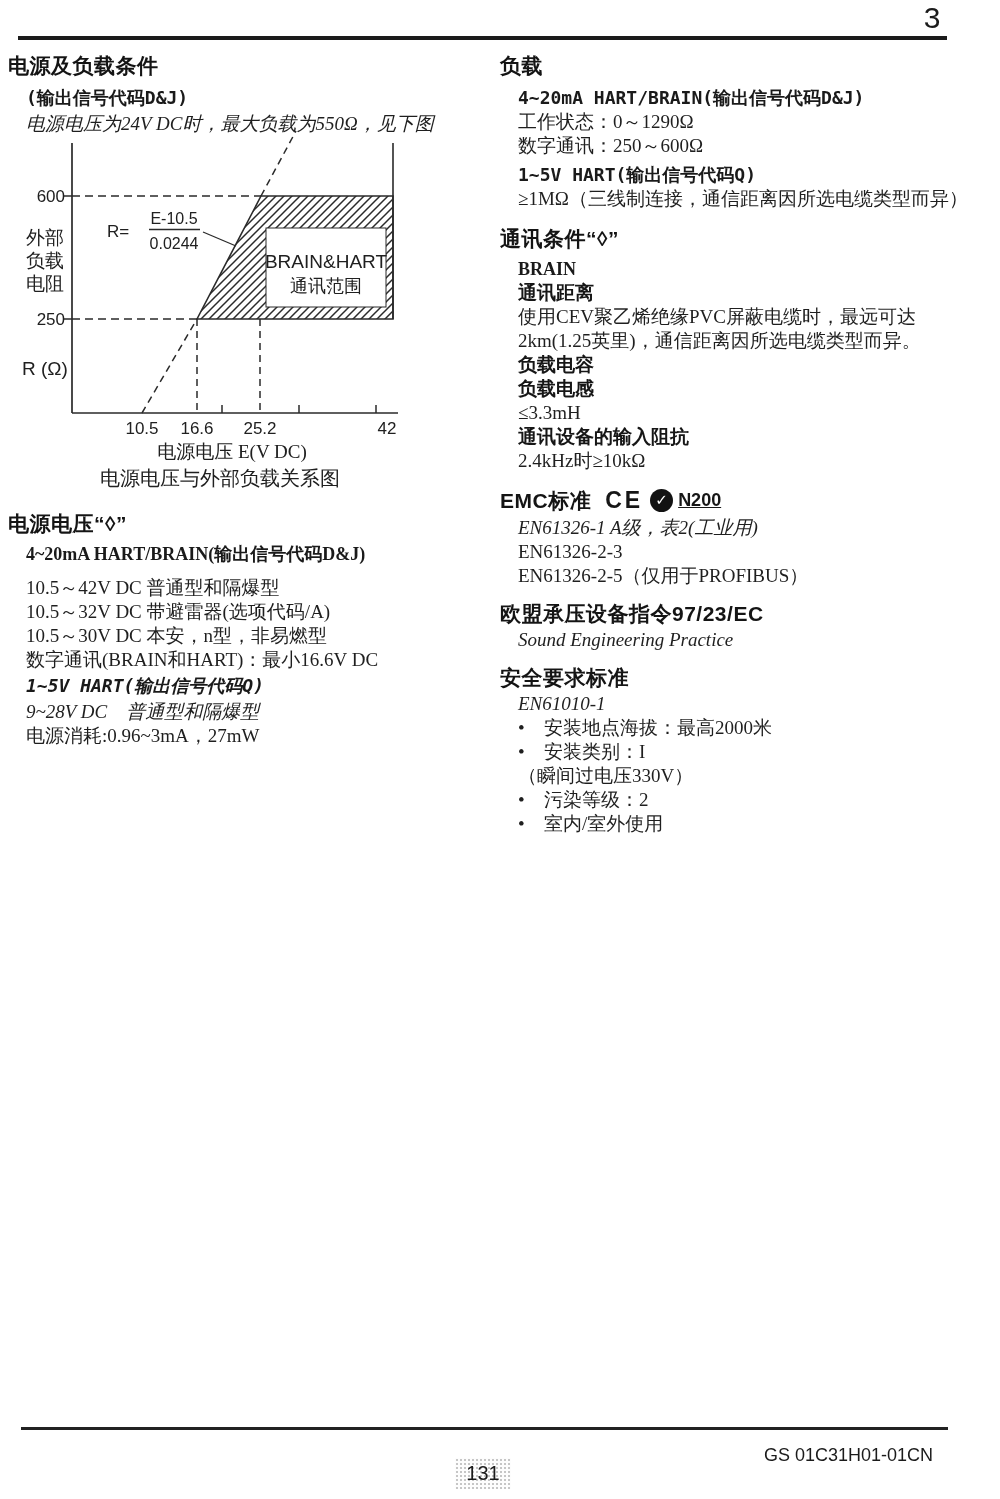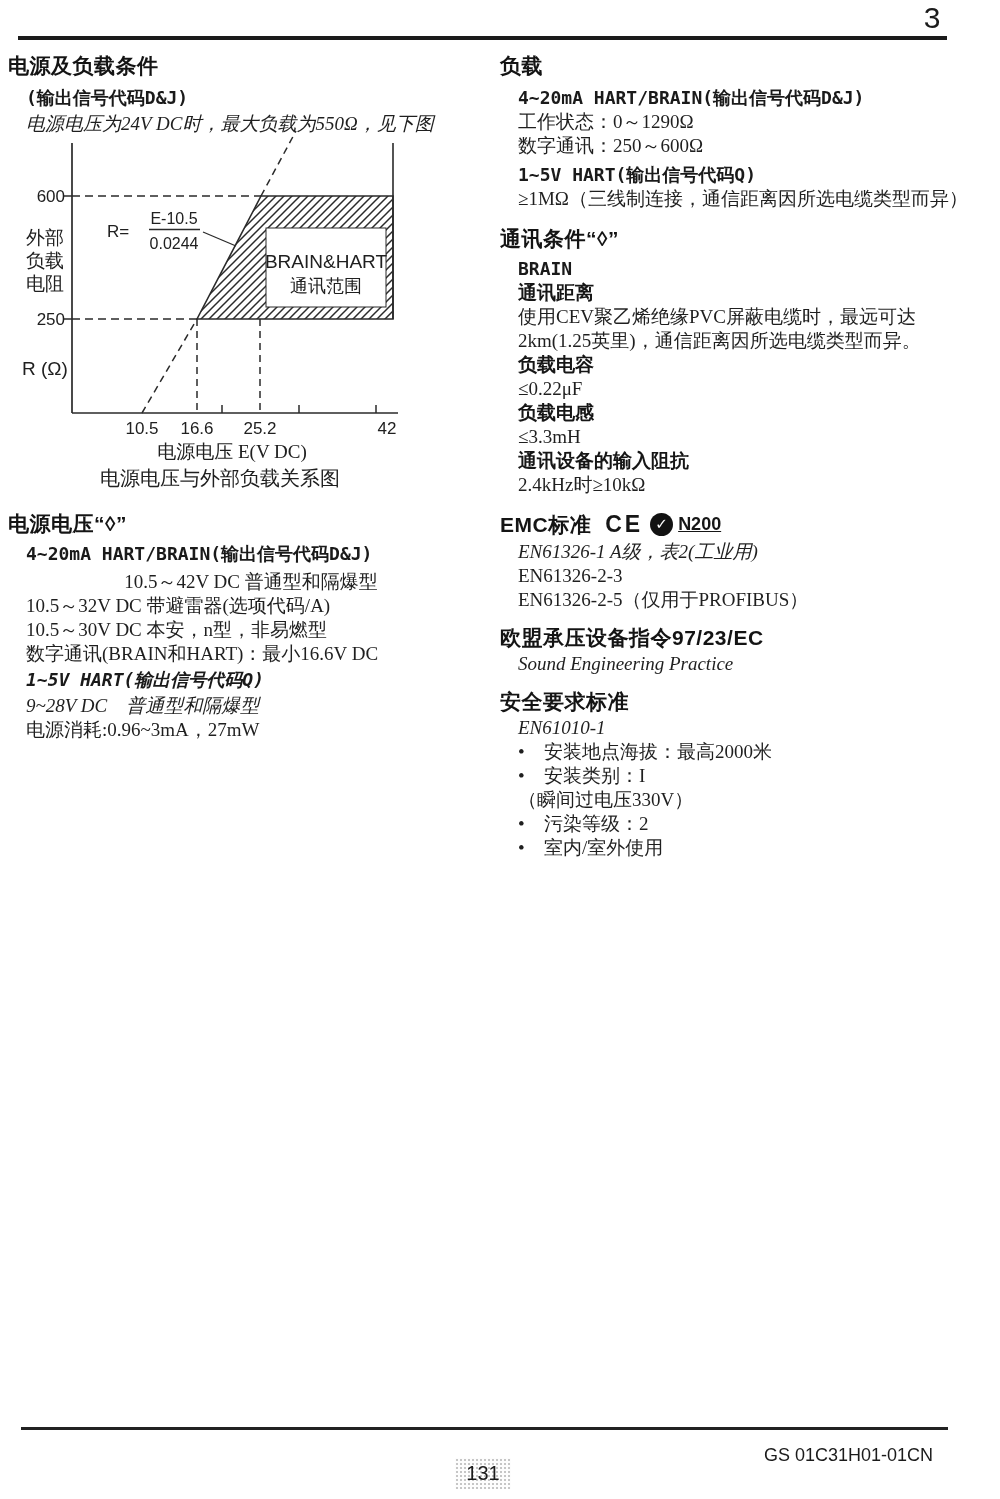--- a/index.html
+++ b/index.html
@@ -23,22 +23,22 @@
   .col-right{position:absolute;left:500px;top:50px;width:490px;}
   .sec-title{font:700 21px "Liberation Sans",sans-serif;color:#141414;
     line-height:24px;letter-spacing:0.5px;white-space:nowrap;}
   .mono-b{font:700 18px "DejaVu Sans Mono",monospace;color:#1a1a1a;
     line-height:24px;white-space:nowrap;}
   .body19{font:400 19px "Liberation Serif",serif;color:#1f1f1f;
     line-height:24px;white-space:nowrap;}
   .subhead{font:700 19px "Liberation Sans",sans-serif;color:#161616;
     line-height:24px;white-space:nowrap;}
   .ind{padding-left:18px;}
-  .mt2{margin-top:2px;font-style:italic;}.mt3{margin-top:4px;text-align:center;}.mt5{margin-top:5px;}
-  .mt6{margin-top:6px;}.mt8{margin-top:8px;}.mt14{margin-top:14px;}.mt16{margin-top:16px;}
+  .mt2{margin-top:2px;font-style:italic;}.mt3{margin-top:10px;}.mt5{margin-top:5px;}
+  .mt6{margin-top:6px;font-family:Liberation Serif, serif;}.mt8{margin-top:8px;}.mt14{margin-top:14px;}.mt16{margin-top:16px;}
   .chart{position:absolute;top:78px;left:0;}
   .sv-group{position:absolute;top:462px;left:0;width:468px;}
   .emc-row{display:flex;align-items:center;margin-top:14px;}
   .ce-mark{font:700 23px "Liberation Sans",sans-serif;letter-spacing:3px;
     margin-left:14px;color:#161616;}
   .ctick{width:23px;height:23px;border-radius:50%;background:#121212;
     display:inline-flex;align-items:center;justify-content:center;margin-left:7px;flex:none;}
   .ctick-check{color:#fff;font:700 15px "DejaVu Sans",sans-serif;line-height:1;}
   .n200{font:700 18px "Liberation Sans",sans-serif;margin-left:5px;color:#161616;text-decoration:underline;}
   .bullet-line{display:flex;}
@@ -131,21 +131,20 @@
   <div class="body19 ind">数字通讯：250～600Ω</div>
   <div class="mono-b ind mt5">1~5V HART(输出信号代码Q)</div>
   <div class="body19 ind">≥1MΩ（三线制连接，通信距离因所选电缆类型而异）</div>
 
   <div class="sec-title mt16">通讯条件“◊”</div>
   <div class="mono-b ind mt6">BRAIN</div>
   <div class="subhead ind">通讯距离</div>
   <div class="body19 ind">使用CEV聚乙烯绝缘PVC屏蔽电缆时，最远可达</div>
   <div class="body19 ind">2km(1.25英里)，通信距离因所选电缆类型而异。</div>
   <div class="subhead ind">负载电容</div>
-  <div class="body19 ind">≤0.22μF</div>
   <div class="subhead ind">负载电感</div>
   <div class="body19 ind">≤3.3mH</div>
   <div class="subhead ind">通讯设备的输入阻抗</div>
   <div class="body19 ind">2.4kHz时≥10kΩ</div>
 
   <div class="emc-row">
     <span class="sec-title">EMC标准</span>
     <span class="ce-mark">CE</span>
     <span class="ctick">
         <span class="ctick-check">✓</span>

